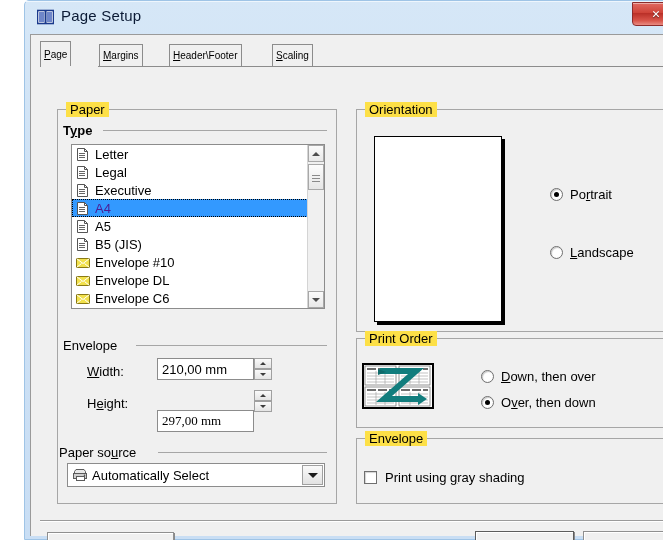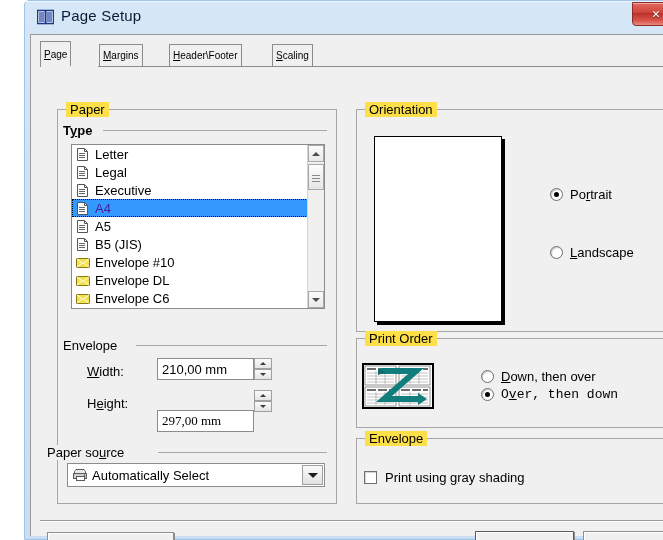--- a/index.html
+++ b/index.html
@@ -564,21 +564,21 @@
     </div>
     <div class="spin" style="left:223px; top:355px;">
       <div class="up">
           <span class="tri u"></span>
         </div>
       <div class="dn">
           <span class="tri d"></span>
         </div>
     </div>
 
-    <span class="sublabel" style="left:16px; top:410px;">Paper so<u>u</u>rce</span>
+    <span class="sublabel" style="left:28px; top:410px;">Paper so<u>u</u>rce</span>
     <div class="subrule" style="left:127px; top:417px; width:169px;"></div>
     <div id="papersource-combo">
       <span style="display:flex;align-items:center;padding-left:4px;">
         <svg width="16" height="14" viewBox="0 0 16 14">
           <path d="M4 1.5h8l1.5 2v2h-11v-2z" fill="#e9e9e9" stroke="#5b5b5b" stroke-width="1"></path>
           <rect x="1.5" y="5.5" width="13" height="5" fill="#cfcfcf" stroke="#5b5b5b" stroke-width="1"></rect>
           <rect x="4.5" y="8.5" width="8" height="4" fill="#ffffff" stroke="#5b5b5b" stroke-width="1"></rect>
           <circle cx="12.5" cy="7.2" r="0.8" fill="#4a4a4a"></circle>
         </svg>
       </span>
@@ -637,21 +637,21 @@
         <path d="M16 6 H52 L20 34 H56" fill="none" stroke="#127d7d" stroke-width="6" stroke-linejoin="miter"></path>
         <path d="M54 28 l9 6 -9 6 z" fill="#127d7d"></path>
         <path d="M14 4 l8 3 -8 3 z" fill="#0f6a6a"></path>
       </svg>
     </div>
 
     <div class="radio-row" style="left:450px; top:334px;">
       <span class="radio"></span>
       <span><u>D</u>own, then over</span>
     </div>
-    <div class="radio-row" style="left:450px; top:352px;font-family:Liberation Mono, monospace;">
+    <div class="radio-row" style="left:450px; top:360px;">
       <span class="radio on"></span>
       <span>O<u>v</u>er, then down</span>
     </div>
 
     <div class="group" style="left:325px; top:403px; width:315px; height:66px;">
       <span class="glabel">Envelope</span>
     </div>
     <div class="check-row" style="left:333px; top:435px;">
       <span class="checkbox"></span>
       <span>Print using <u>g</u>ray shading</span>

